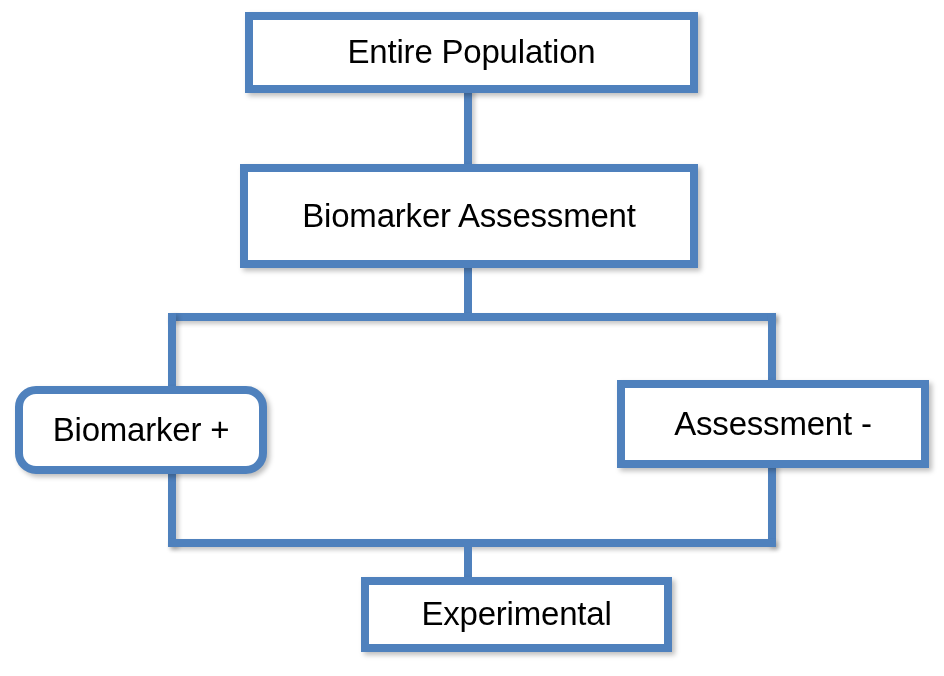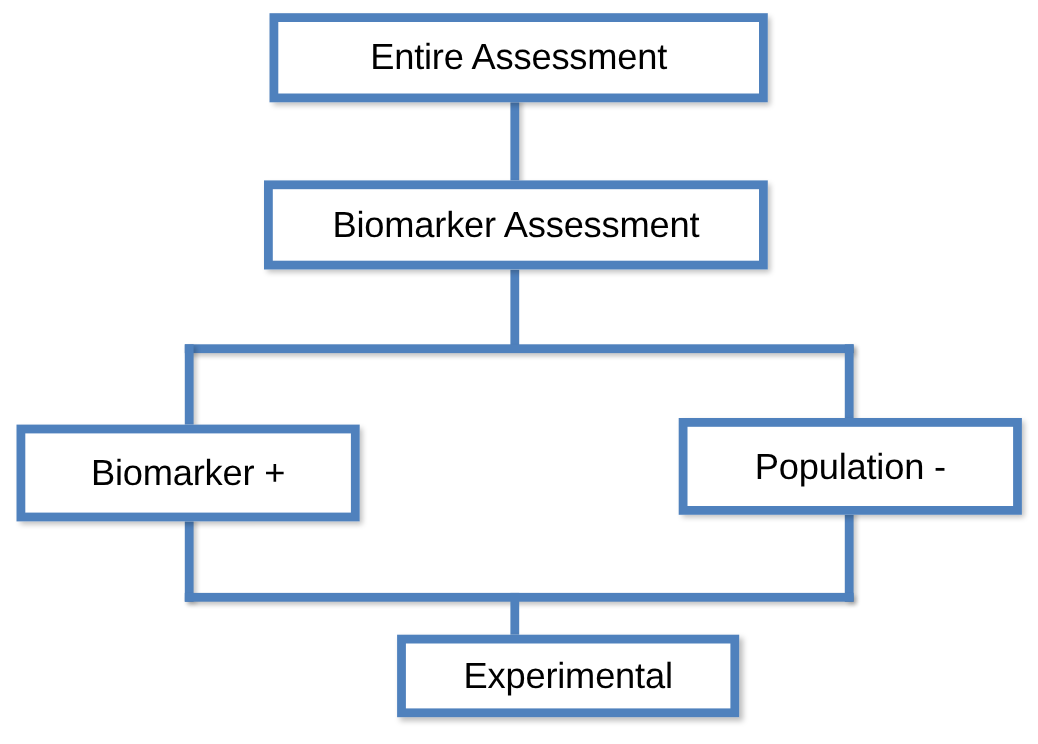--- a/index.html
+++ b/index.html
@@ -53,22 +53,22 @@
     font-family: "Liberation Sans", sans-serif;
     font-size: 33px;
     line-height: 1.1;
     white-space: nowrap;
     text-align: center;
     letter-spacing: -0.2px;
   }
 
   
   #node-entire-population  { left: 245px; top: 12px;  width: 453px; height: 81px; }
-  #node-biomarker-assessment { left: 240px; top: 164px; width: 458px; height: 81px; }
-  #node-biomarker-positive { left: 15px;  top: 386px; width: 312px; height: 88px; }
+  #node-biomarker-assessment { left: 240px; top: 164px; width: 458px; height: 104px; }
+  #node-biomarker-positive { left: 15px;  top: 386px; width: 252px; height: 88px; border-radius: 21px; }
   #node-biomarker-negative { left: 617px; top: 380px; width: 312px; height: 88px; }
   #node-experimental       { left: 317px; top: 577px; width: 311px; height: 75px; margin-left: 44px; }
 </style>
 </head>
 <body>
 
 <div id="diagram-canvas">
 
   <div class="conn v" style="left:464px; top:89px; height:79px;"></div>
 
@@ -82,32 +82,32 @@
 
   <div class="conn v" style="left:168px; top:470px; height:77px;"></div>
 
   <div class="conn v" style="left:768px; top:464px; height:83px;"></div>
 
   <div class="conn h" style="left:168px; top:539px; width:608px;"></div>
 
   <div class="conn v plain" style="left:464px; top:539px; height:42px;"></div>
 
   <div class="node" id="node-entire-population">
-    <span class="node-label">Entire Assessment</span>
+    <span class="node-label">Entire Population</span>
   </div>
 
   <div class="node" id="node-biomarker-assessment">
     <span class="node-label">Biomarker Assessment</span>
   </div>
 
   <div class="node" id="node-biomarker-positive">
     <span class="node-label">Biomarker +</span>
   </div>
 
   <div class="node" id="node-biomarker-negative">
-    <span class="node-label">Population -</span>
+    <span class="node-label">Assessment -</span>
   </div>
 
   <div class="node" id="node-experimental">
     <span class="node-label">Experimental</span>
   </div>
 
 </div>
 
 </body></html>

